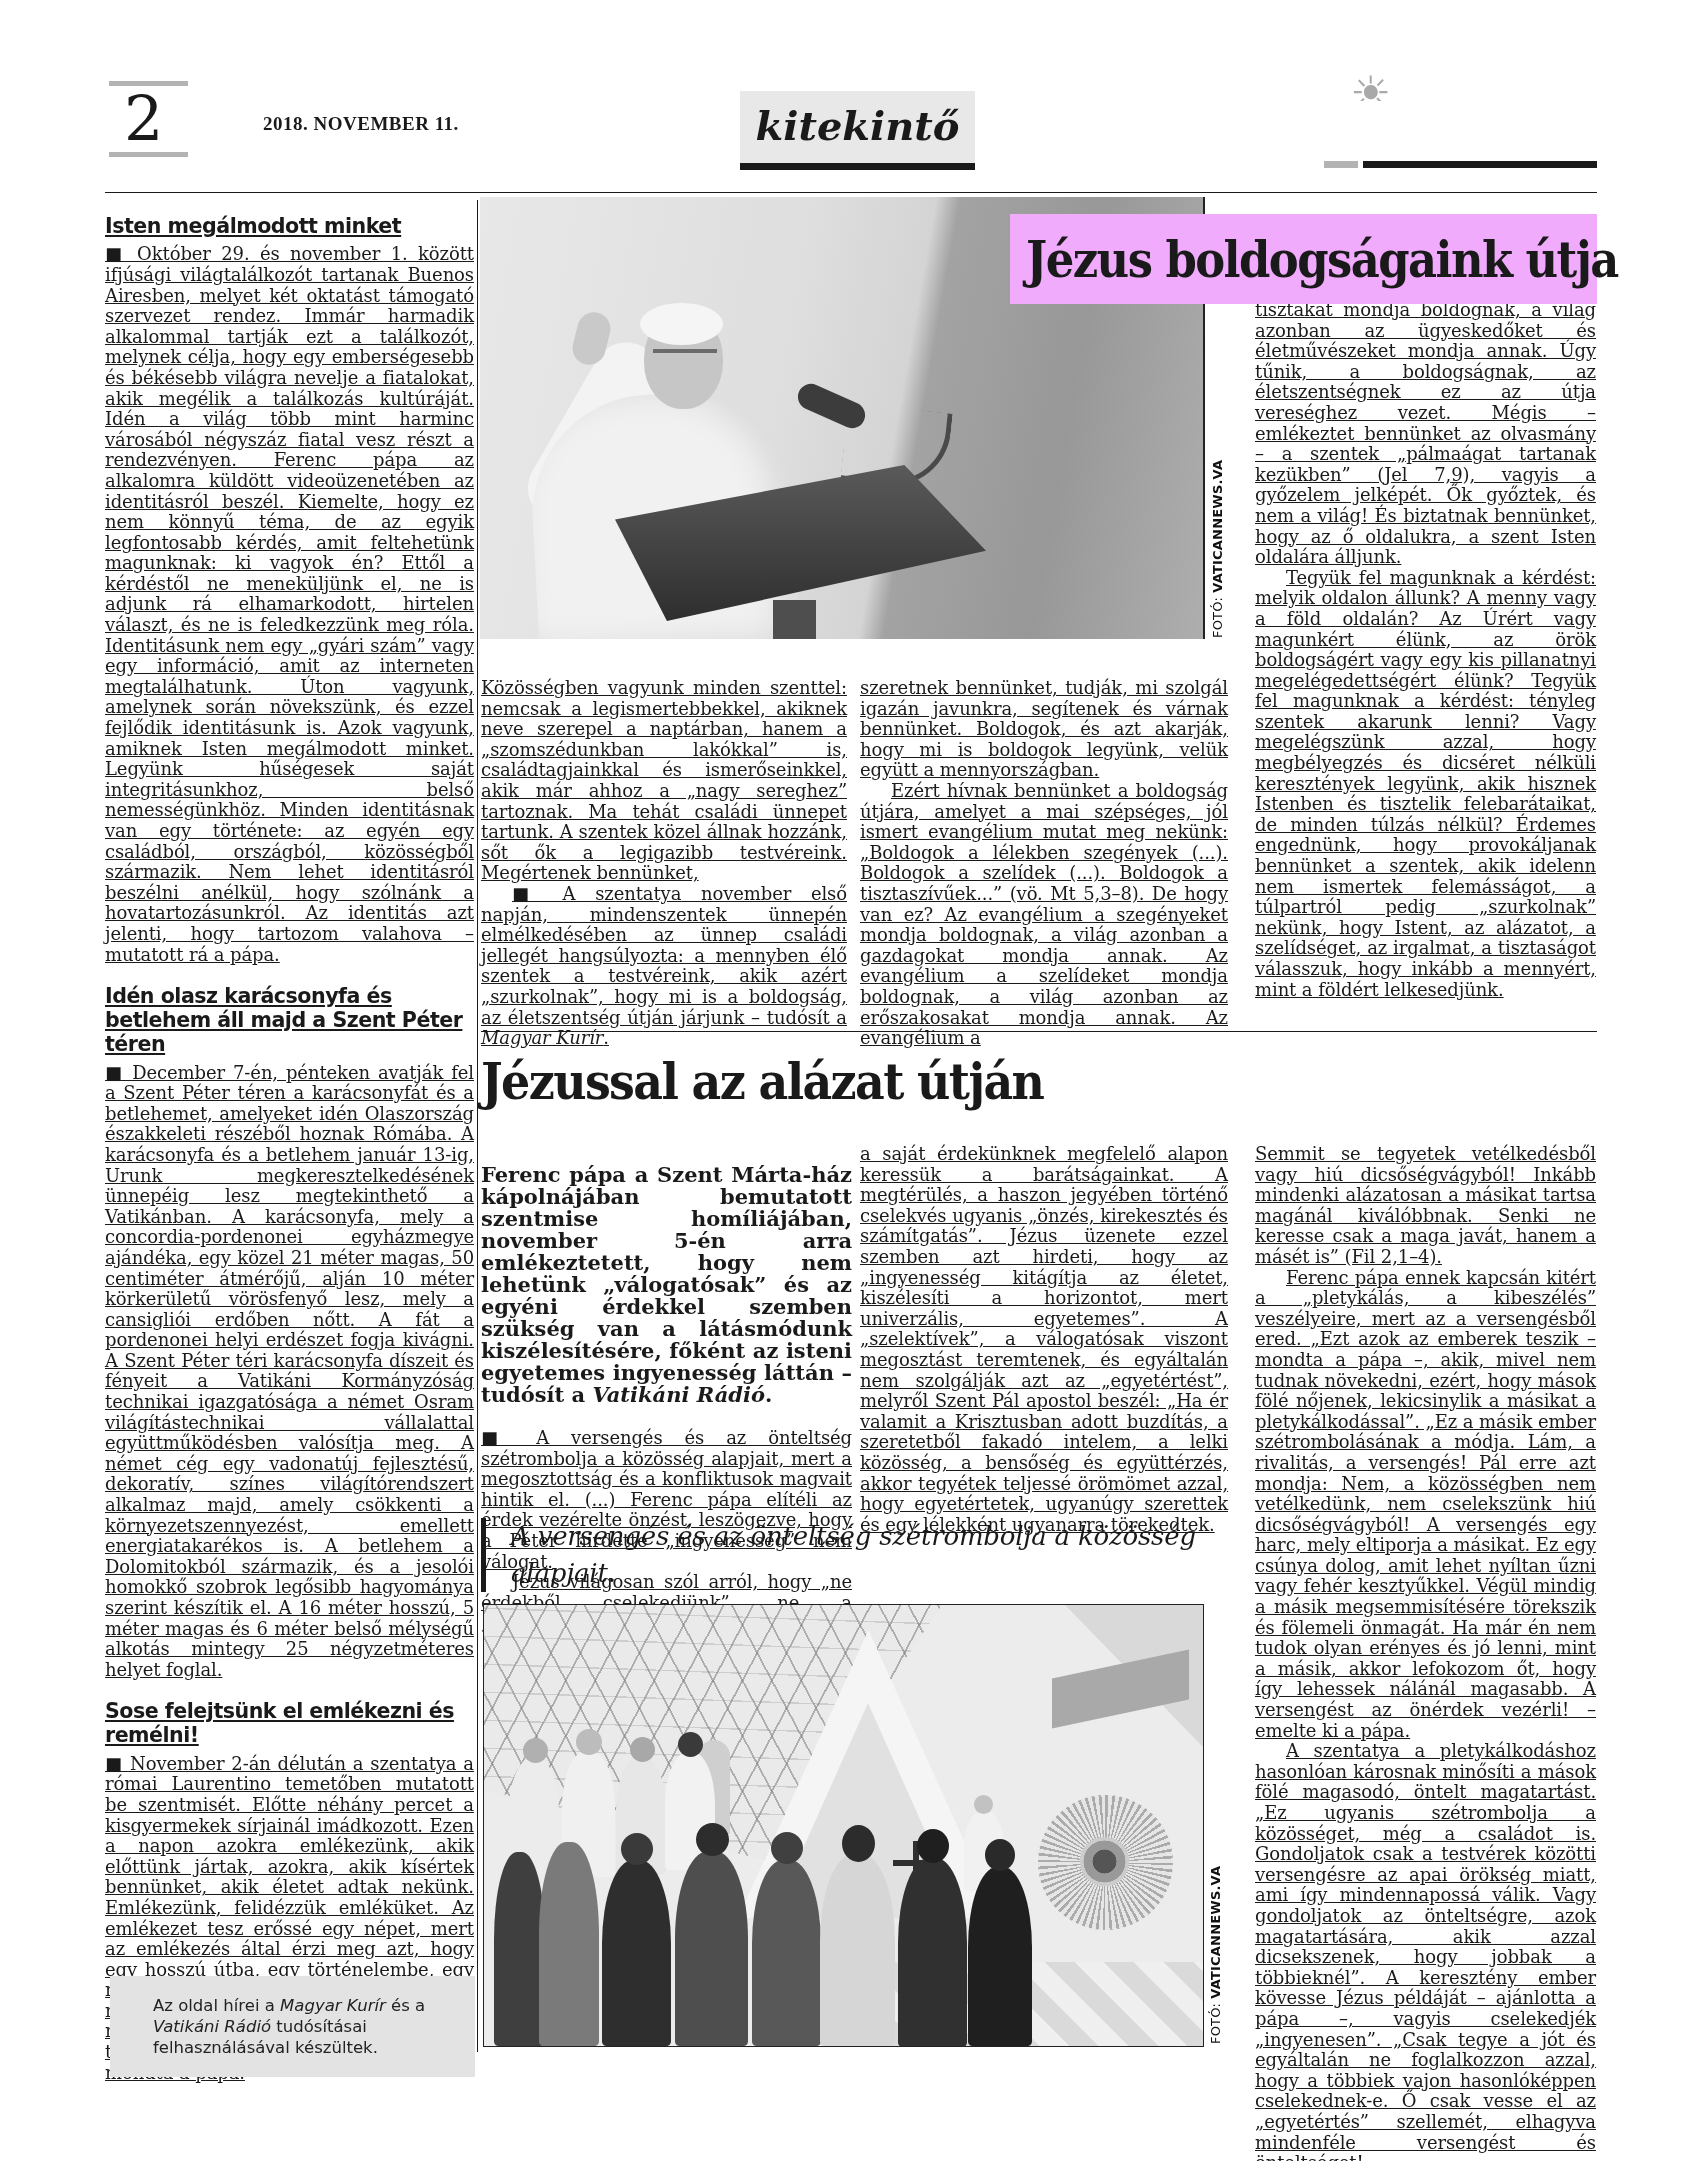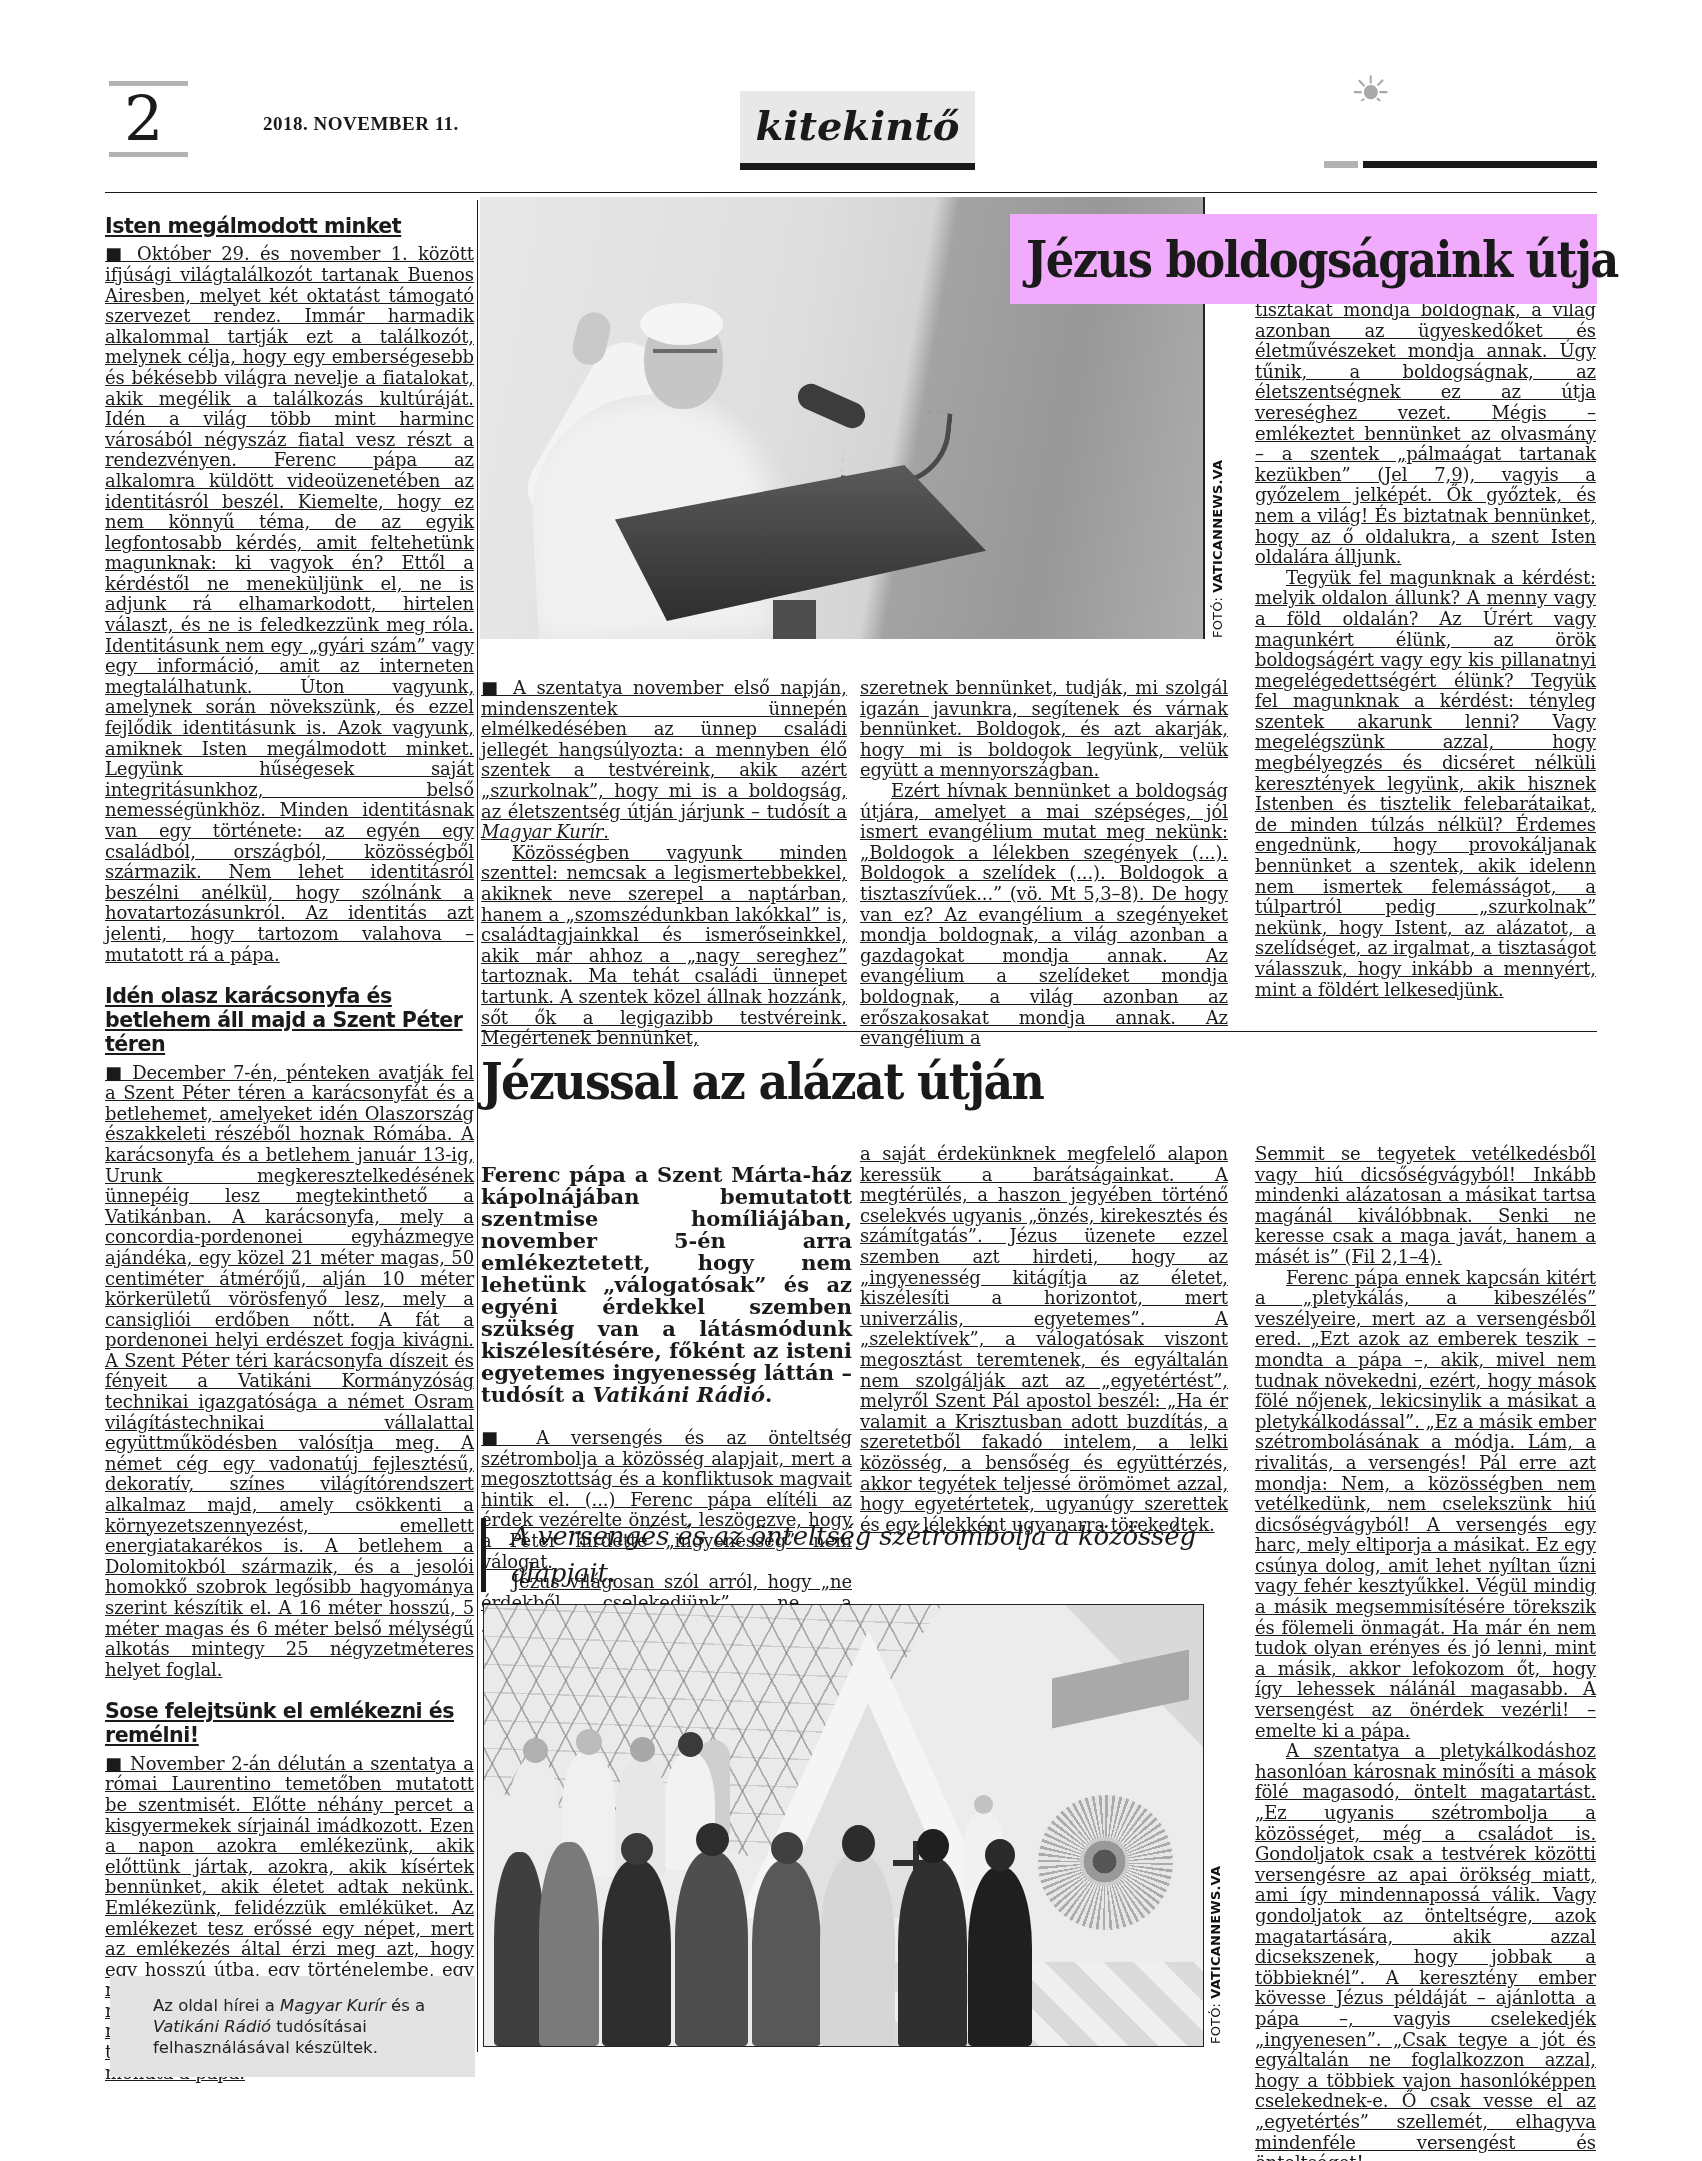--- a/index.html
+++ b/index.html
@@ -140,22 +140,22 @@
   </div>
   <div class="vcredit" style="left:1210px; top:444px; height:194px;">
     <span>FOTÓ: </span><b>VATICANNEWS.VA</b>
   </div>
 
   <div class="headline-box">
     <div class="headline1">Jézus boldogságaink útja</div>
   </div>
 
   <div class="abscol bodytext" style="left:481px; top:678px; width:366px;">
+    <p>Közösségben vagyunk minden szenttel: nemcsak a legismertebbekkel, akiknek neve szerepel a naptárban, hanem a „szomszédunkban lakókkal” is, családtagjainkkal és ismerőseinkkel, akik már ahhoz a „nagy sereghez” tartoznak. Ma tehát családi ünnepet tartunk. A szentek közel állnak hozzánk, sőt ők a legigazibb testvéreink. Megértenek bennünket,</p>
     <p><span>■ A szentatya november első napján, mindenszentek ünnepén elmélkedésében az ünnep családi jellegét hangsúlyozta: a mennyben élő szentek a testvéreink, akik azért „szurkolnak”, hogy mi is a boldogság, az életszentség útján járjunk – tudósít a </span><i>Magyar Kurír</i><span>.</span></p>
-    <p>Közösségben vagyunk minden szenttel: nemcsak a legismertebbekkel, akiknek neve szerepel a naptárban, hanem a „szomszédunkban lakókkal” is, családtagjainkkal és ismerőseinkkel, akik már ahhoz a „nagy sereghez” tartoznak. Ma tehát családi ünnepet tartunk. A szentek közel állnak hozzánk, sőt ők a legigazibb testvéreink. Megértenek bennünket,</p>
   </div>
   <div class="abscol bodytext" style="left:860px; top:678px; width:368px;">
     <p>szeretnek bennünket, tudják, mi szolgál igazán javunkra, segítenek és várnak bennünket. Boldogok, és azt akarják, hogy mi is boldogok legyünk, velük együtt a mennyországban.</p>
     <p>Ezért hívnak bennünket a boldogság útjára, amelyet a mai szépséges, jól ismert evangélium mutat meg nekünk: „Boldogok a lélekben szegények (...). Boldogok a szelídek (...). Boldogok a tisztaszívűek...” (vö. Mt 5,3–8). De hogy van ez? Az evangélium a szegényeket mondja boldognak, a világ azonban a gazdagokat mondja annak. Az evangélium a szelídeket mondja boldognak, a világ azonban az erőszakosakat mondja annak. Az evangélium a</p>
   </div>
   <div class="abscol bodytext" style="left:1255px; top:300px; width:341px;">
     <p>tisztákat mondja boldognak, a világ azonban az ügyeskedőket és életművészeket mondja annak. Úgy tűnik, a boldogságnak, az életszentségnek ez az útja vereséghez vezet. Mégis – emlékeztet bennünket az olvasmány – a szentek „pálmaágat tartanak kezükben” (Jel 7,9), vagyis a győzelem jelképét. Ők győztek, és nem a világ! És biztatnak bennünket, hogy az ő oldalukra, a szent Isten oldalára álljunk.</p>
     <p style="text-indent:31px;">Tegyük fel magunknak a kérdést: melyik oldalon állunk? A menny vagy a föld oldalán? Az Úrért vagy magunkért élünk, az örök boldogságért vagy egy kis pillanatnyi megelégedettségért élünk? Tegyük fel magunknak a kérdést: tényleg szentek akarunk lenni? Vagy megelégszünk azzal, hogy megbélyegzés és dicséret nélküli keresztények legyünk, akik hisznek Istenben és tisztelik felebarátaikat, de minden túlzás nélkül? Érdemes engednünk, hogy provokáljanak bennünket a szentek, akik idelenn nem ismertek felemásságot, a túlpartról pedig „szurkolnak” nekünk, hogy Istent, az alázatot, a szelídséget, az irgalmat, a tisztaságot válasszuk, hogy inkább a mennyért, mint a földért lelkesedjünk.</p>
   </div>
 

